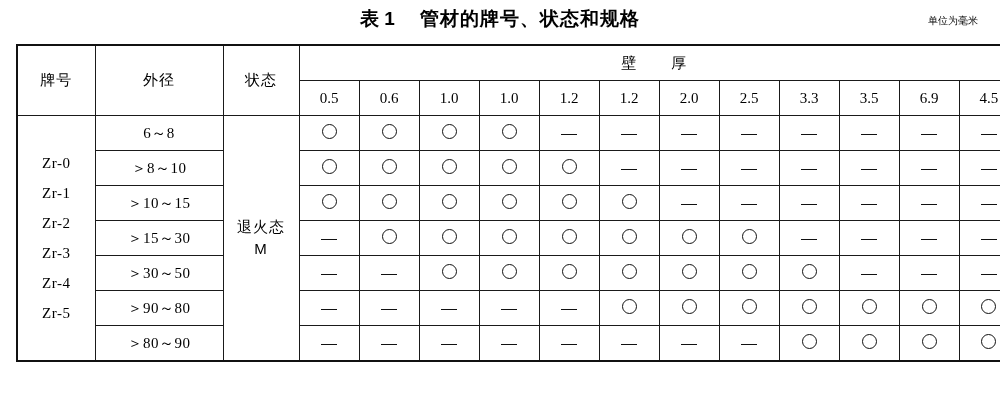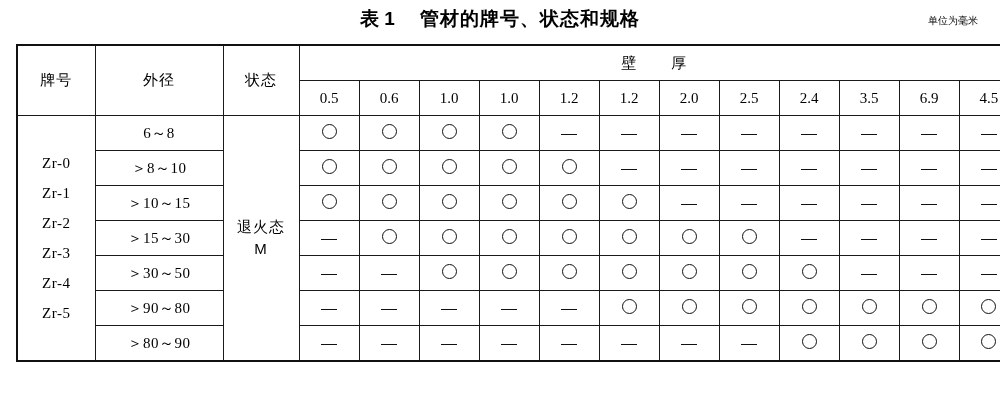--- a/index.html
+++ b/index.html
@@ -163,21 +163,21 @@
       </tr>
       <tr>
         <th class="th-num">0.5</th>
         <th class="th-num">0.6</th>
         <th class="th-num">1.0</th>
         <th class="th-num">1.0</th>
         <th class="th-num">1.2</th>
         <th class="th-num">1.2</th>
         <th class="th-num">2.0</th>
         <th class="th-num">2.5</th>
-        <th class="th-num">2.4</th>
+        <th class="th-num">3.3</th>
         <th class="th-num">3.5</th>
         <th class="th-num">6.9</th>
         <th class="th-num">4.5</th>
       </tr>
     </thead>
     <tbody>
       <tr>
         <td rowspan="7" class="grade-cell">
           <span class="grade-list">
             <span>Zr-0</span>

